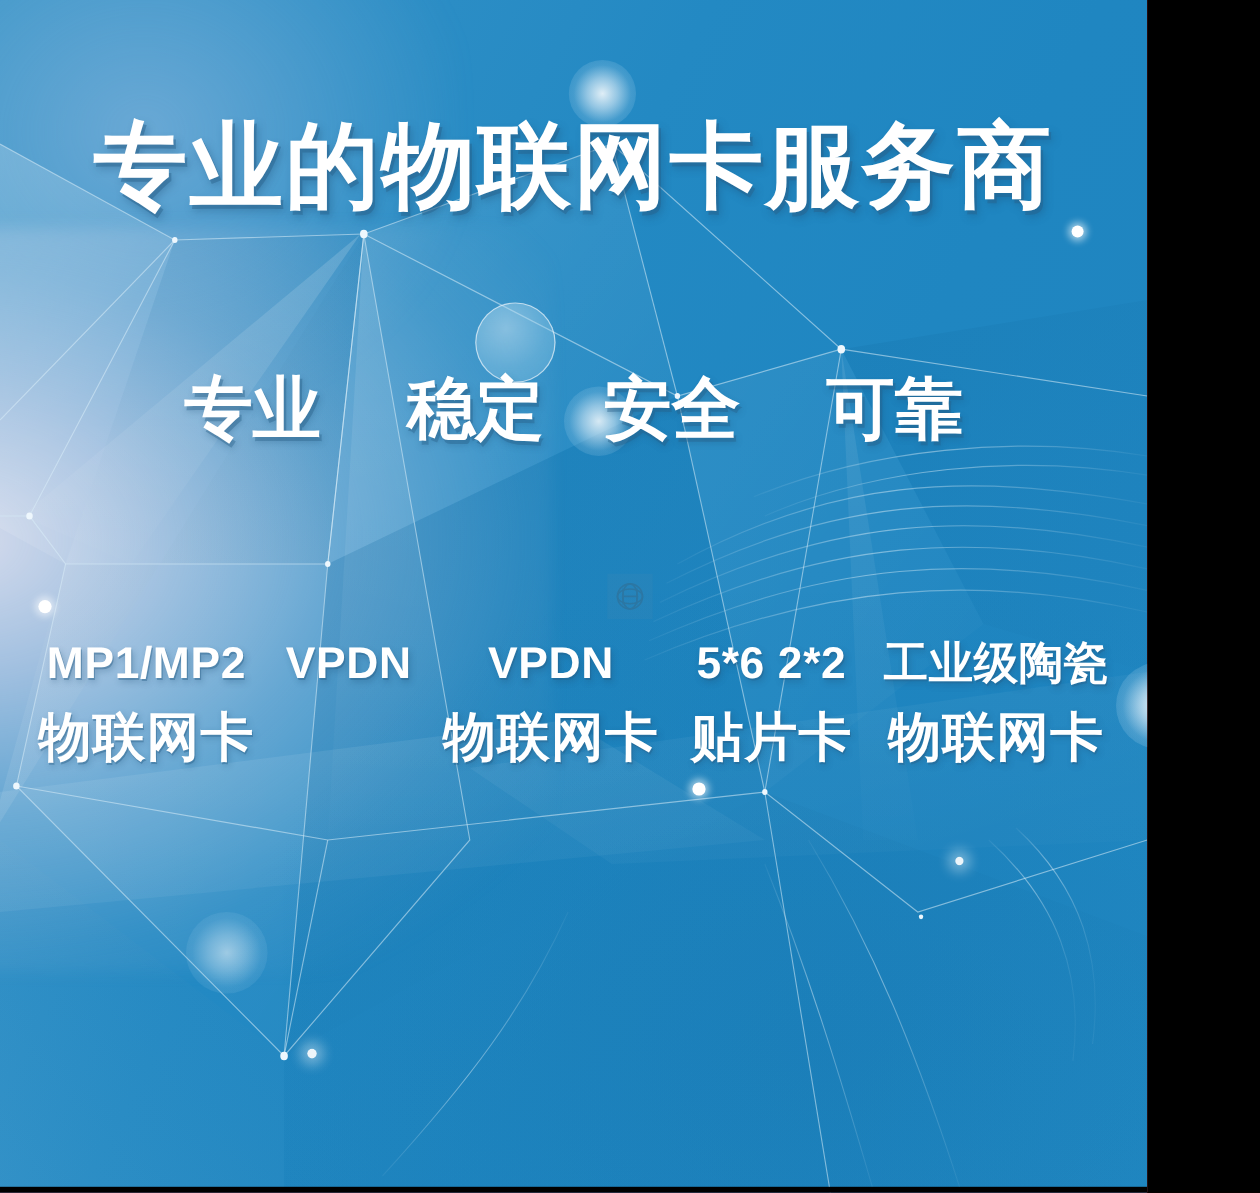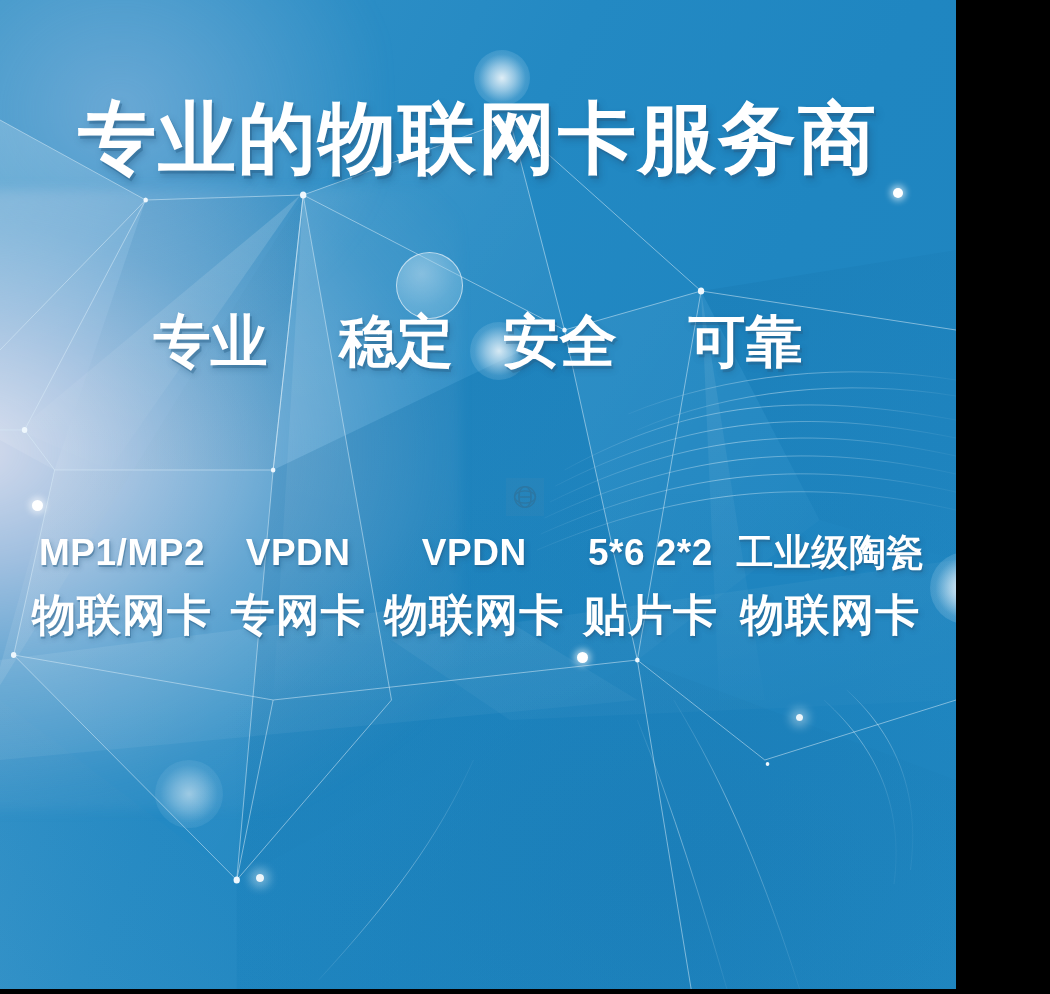--- a/index.html
+++ b/index.html
@@ -357,21 +357,20 @@
 
     <div class="features">
 
       <div class="feature">
         <div class="line1">MP1/MP2</div>
         <div class="line2">物联网卡</div>
       </div>
 
       <div class="feature">
         <div class="line1">VPDN</div>
-        <div class="line2">专网卡</div>
       </div>
 
       <div class="feature">
         <div class="line1">VPDN</div>
         <div class="line2">物联网卡</div>
       </div>
 
       <div class="feature">
         <div class="line1">5*6 2*2</div>
         <div class="line2">贴片卡</div>

